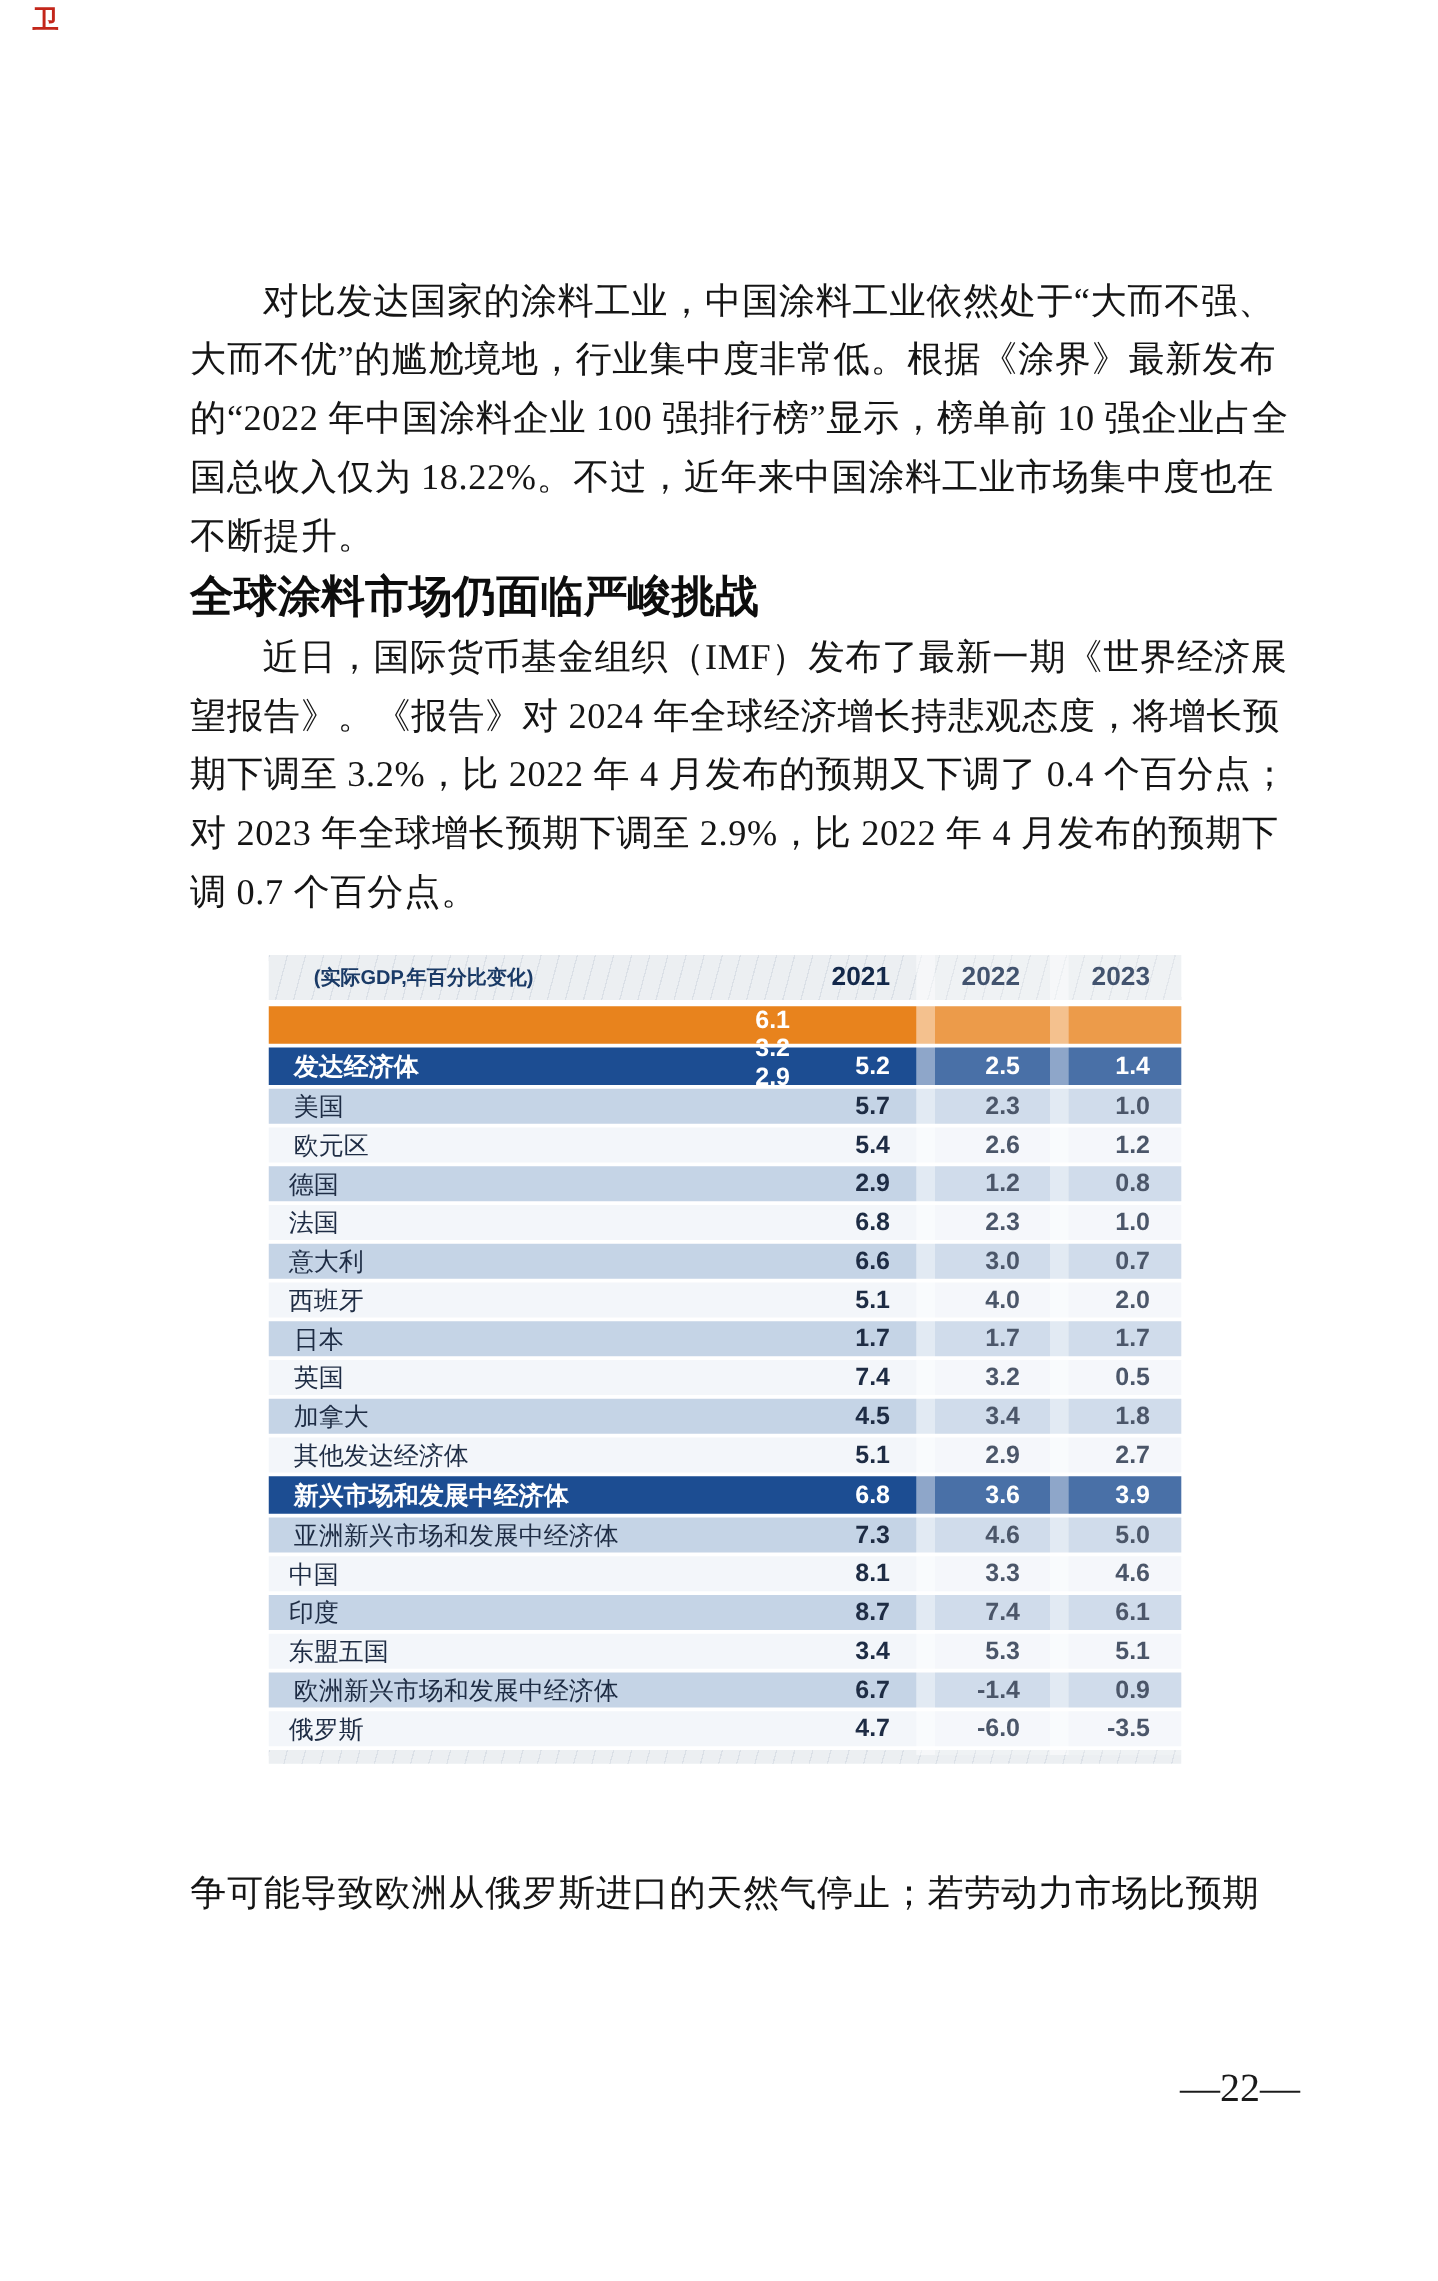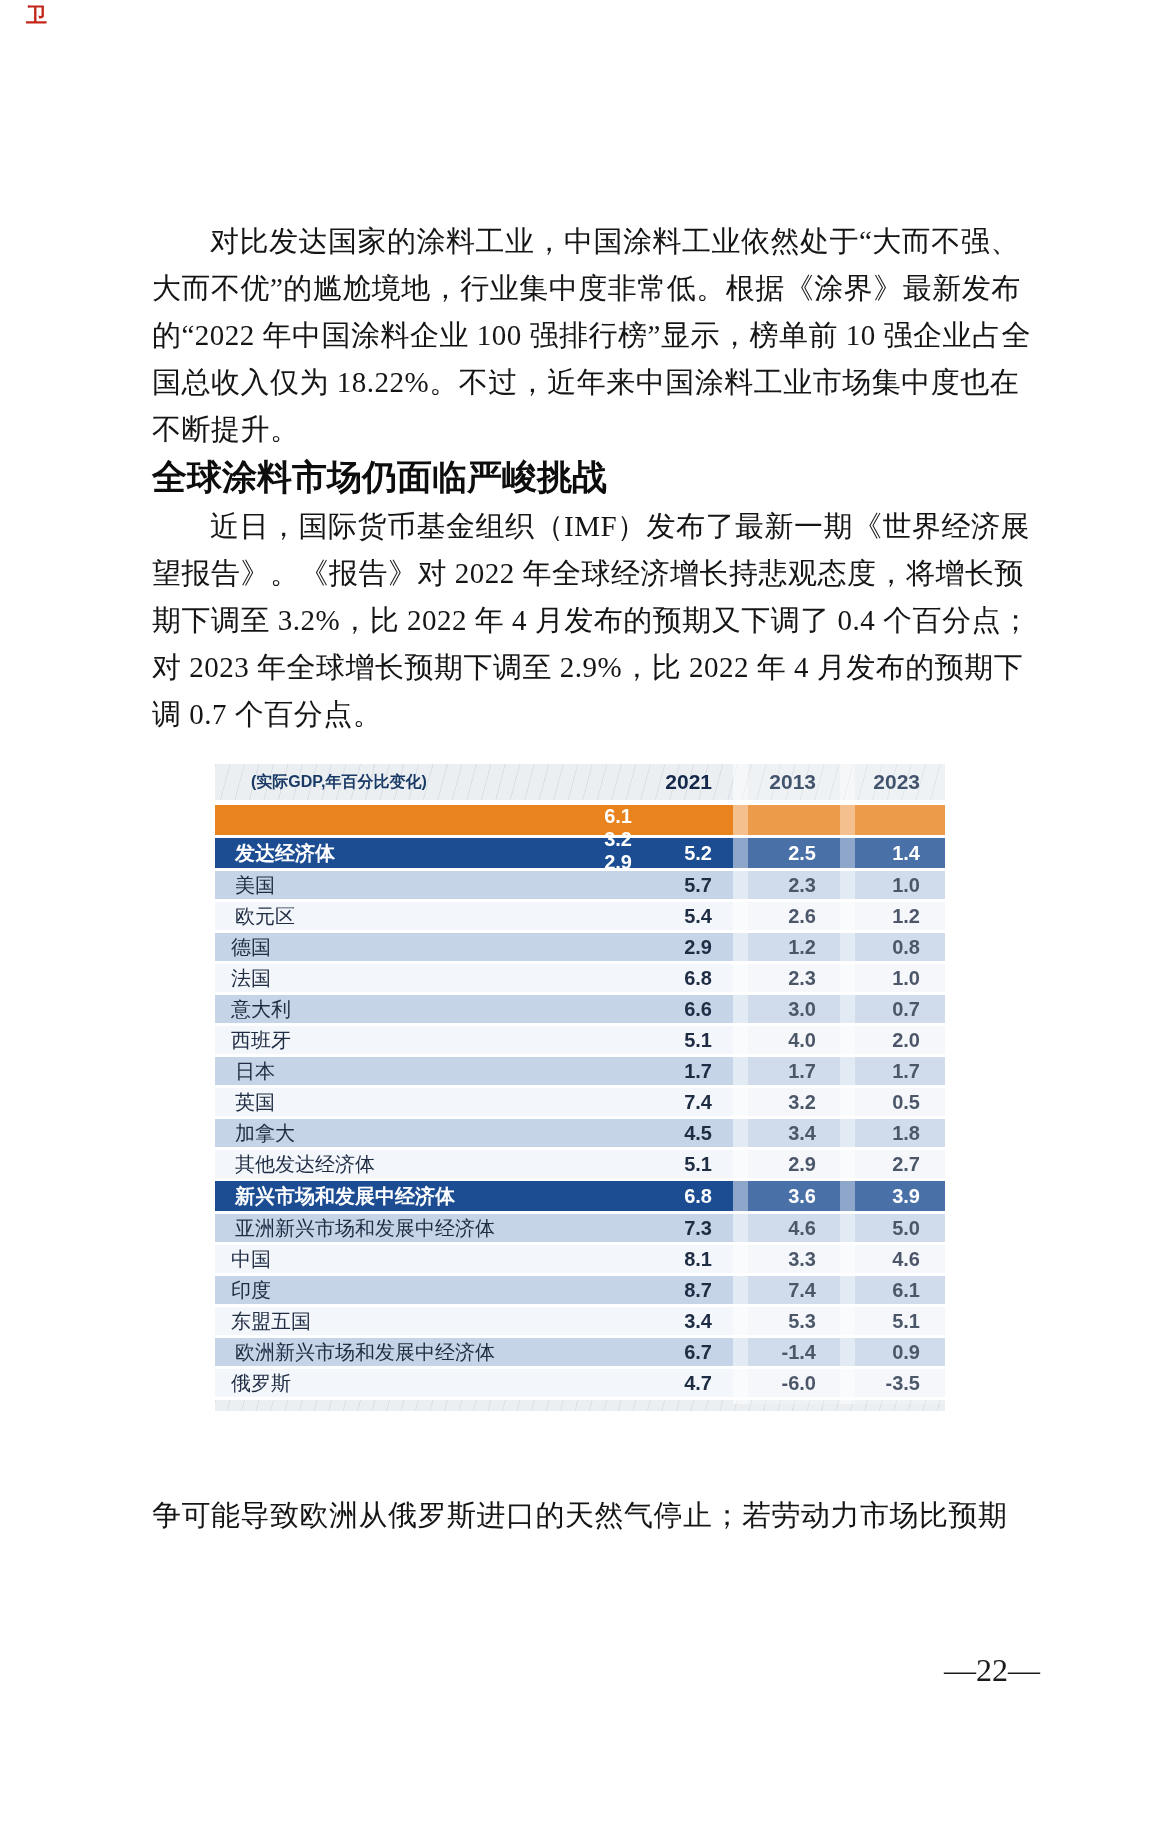--- a/index.html
+++ b/index.html
@@ -86,31 +86,31 @@
     <div class="tline">大而不优”的尴尬境地，行业集中度非常低。根据《涂界》最新发布</div>
     <div class="tline">的“2022 年中国涂料企业 100 强排行榜”显示，榜单前 10 强企业占全</div>
     <div class="tline">国总收入仅为 18.22%。不过，近年来中国涂料工业市场集中度也在</div>
     <div class="tline">不断提升。</div>
   </div>
 
   <div id="section-heading">全球涂料市场仍面临严峻挑战</div>
 
   <div class="para" style="top:503px">
     <div class="tline indent">近日，国际货币基金组织（IMF）发布了最新一期《世界经济展</div>
-    <div class="tline">望报告》。《报告》对 2022 年全球经济增长持悲观态度，将增长预</div>
+    <div class="tline">望报告》。《报告》对 2024 年全球经济增长持悲观态度，将增长预</div>
     <div class="tline">期下调至 3.2%，比 2022 年 4 月发布的预期又下调了 0.4 个百分点；</div>
     <div class="tline">对 2023 年全球增长预期下调至 2.9%，比 2022 年 4 月发布的预期下</div>
     <div class="tline">调 0.7 个百分点。</div>
   </div>
 
   <div id="gdp-table">
     <div id="thead" class="strip">
       <div id="meta-label">(实际GDP,年百分比变化)</div>
       <div class="vcell year">2021</div>
-      <div class="vcell year">2013</div>
+      <div class="vcell year">2022</div>
       <div class="vcell year">2023</div>
       <div class="endpad"></div>
     </div>
 
     <div id="rows">
         <div class="row r-orange">
     <div class="lbl">世界产出</div>
     <div class="vcell">6.1</div>
     <div class="vcell">3.2</div>
     <div class="vcell">2.9</div>

